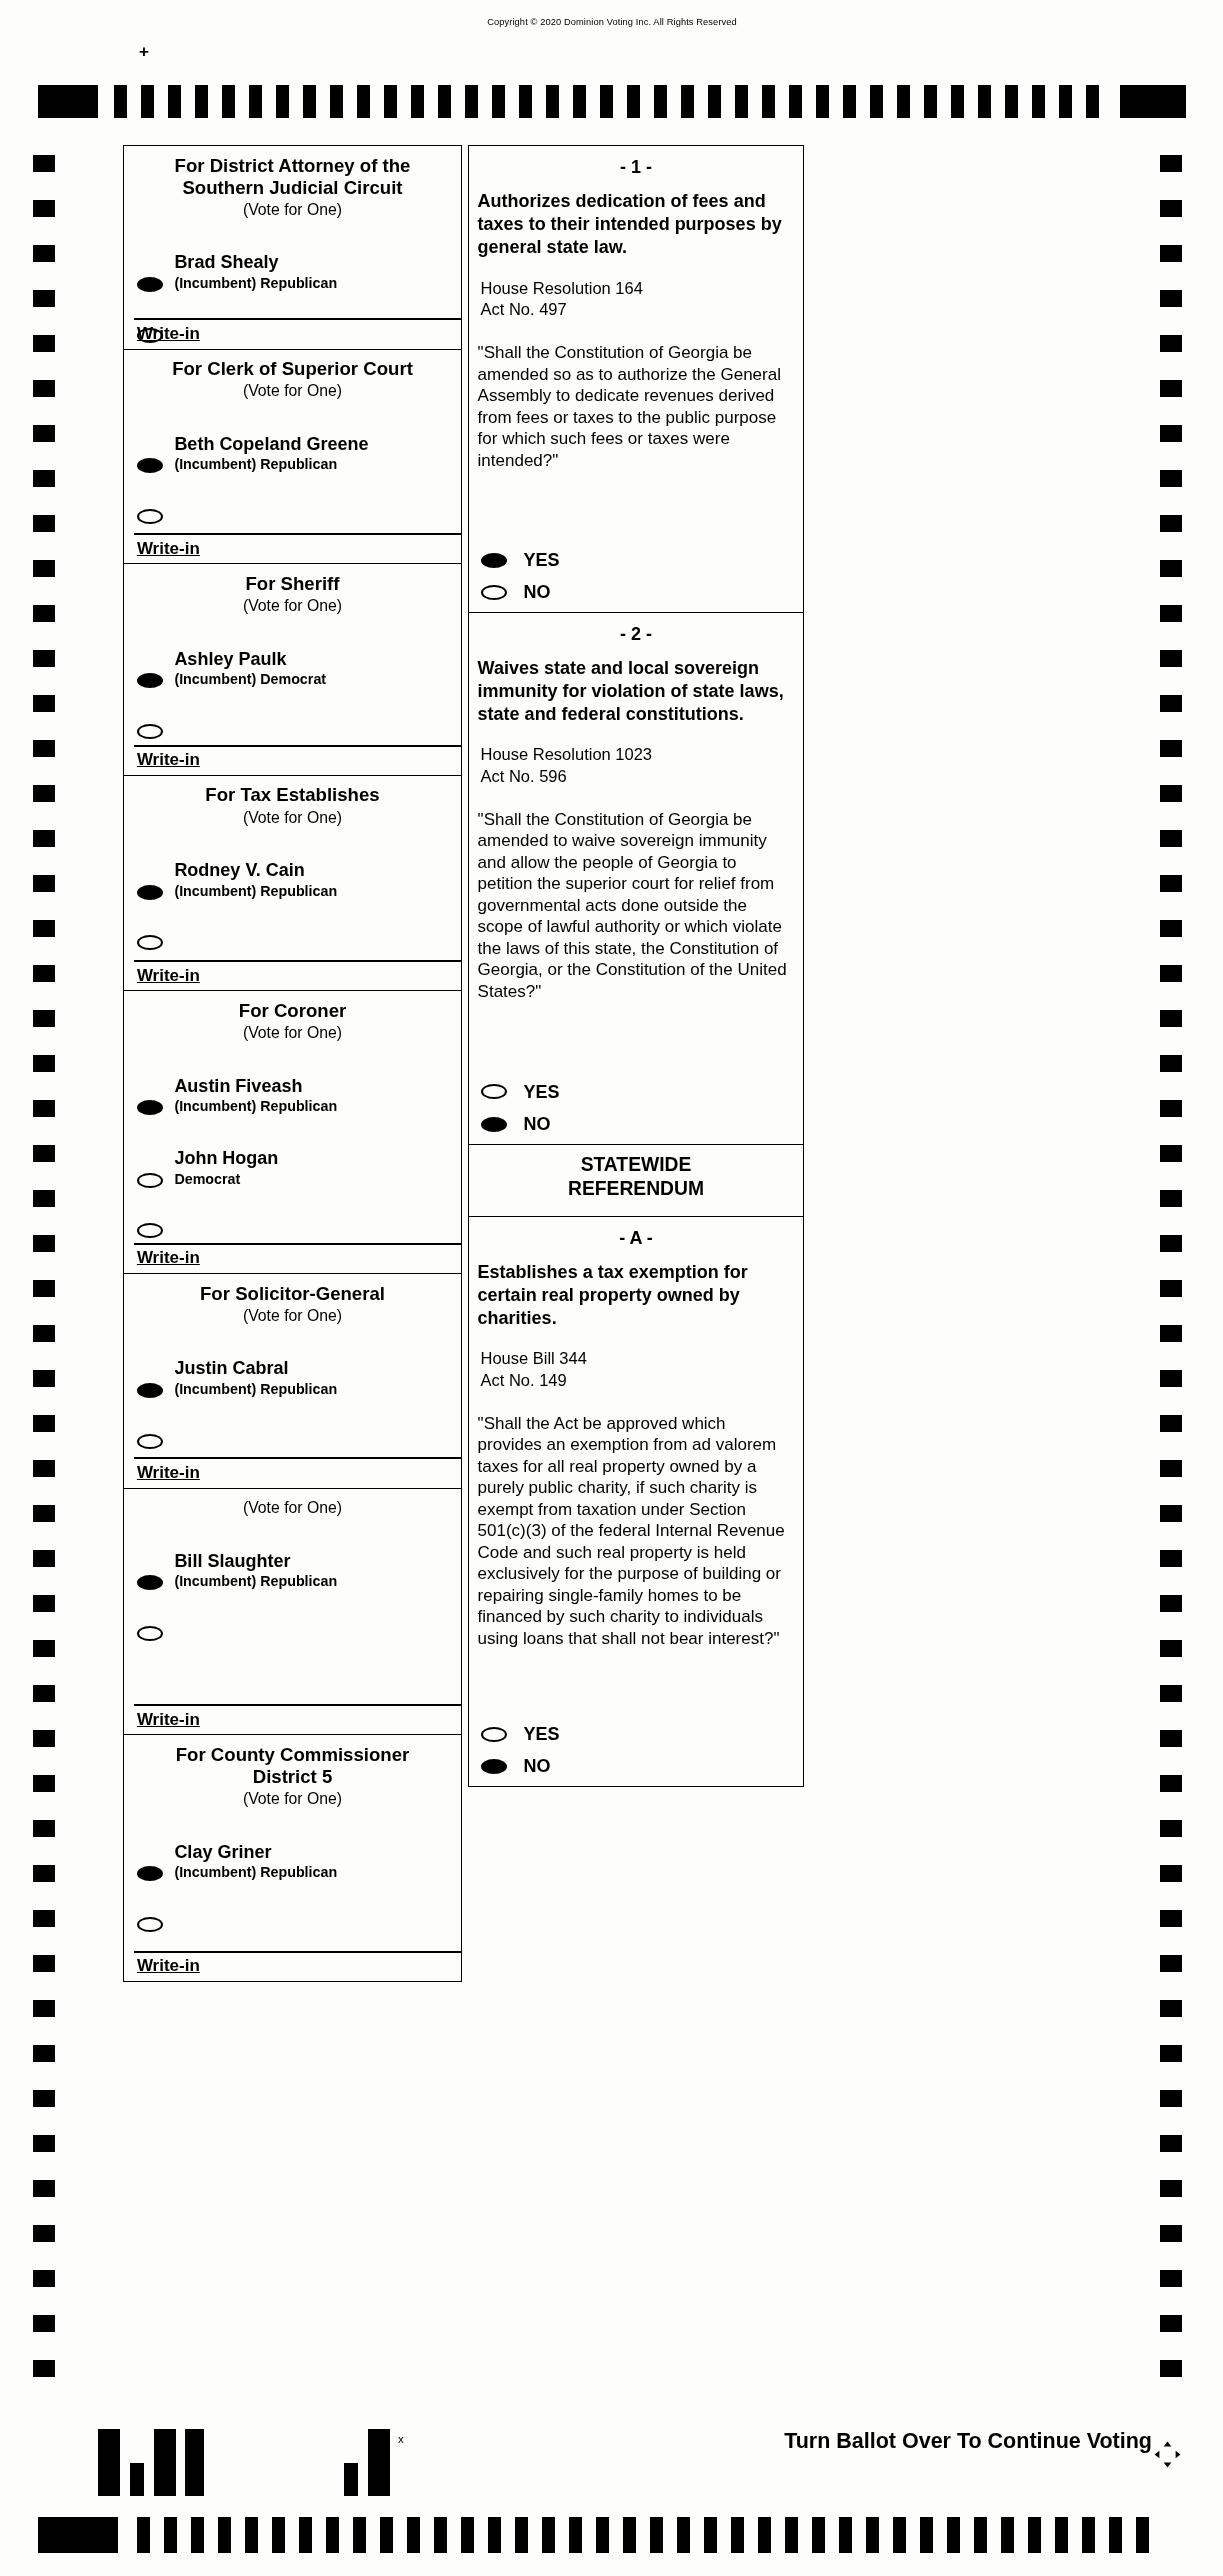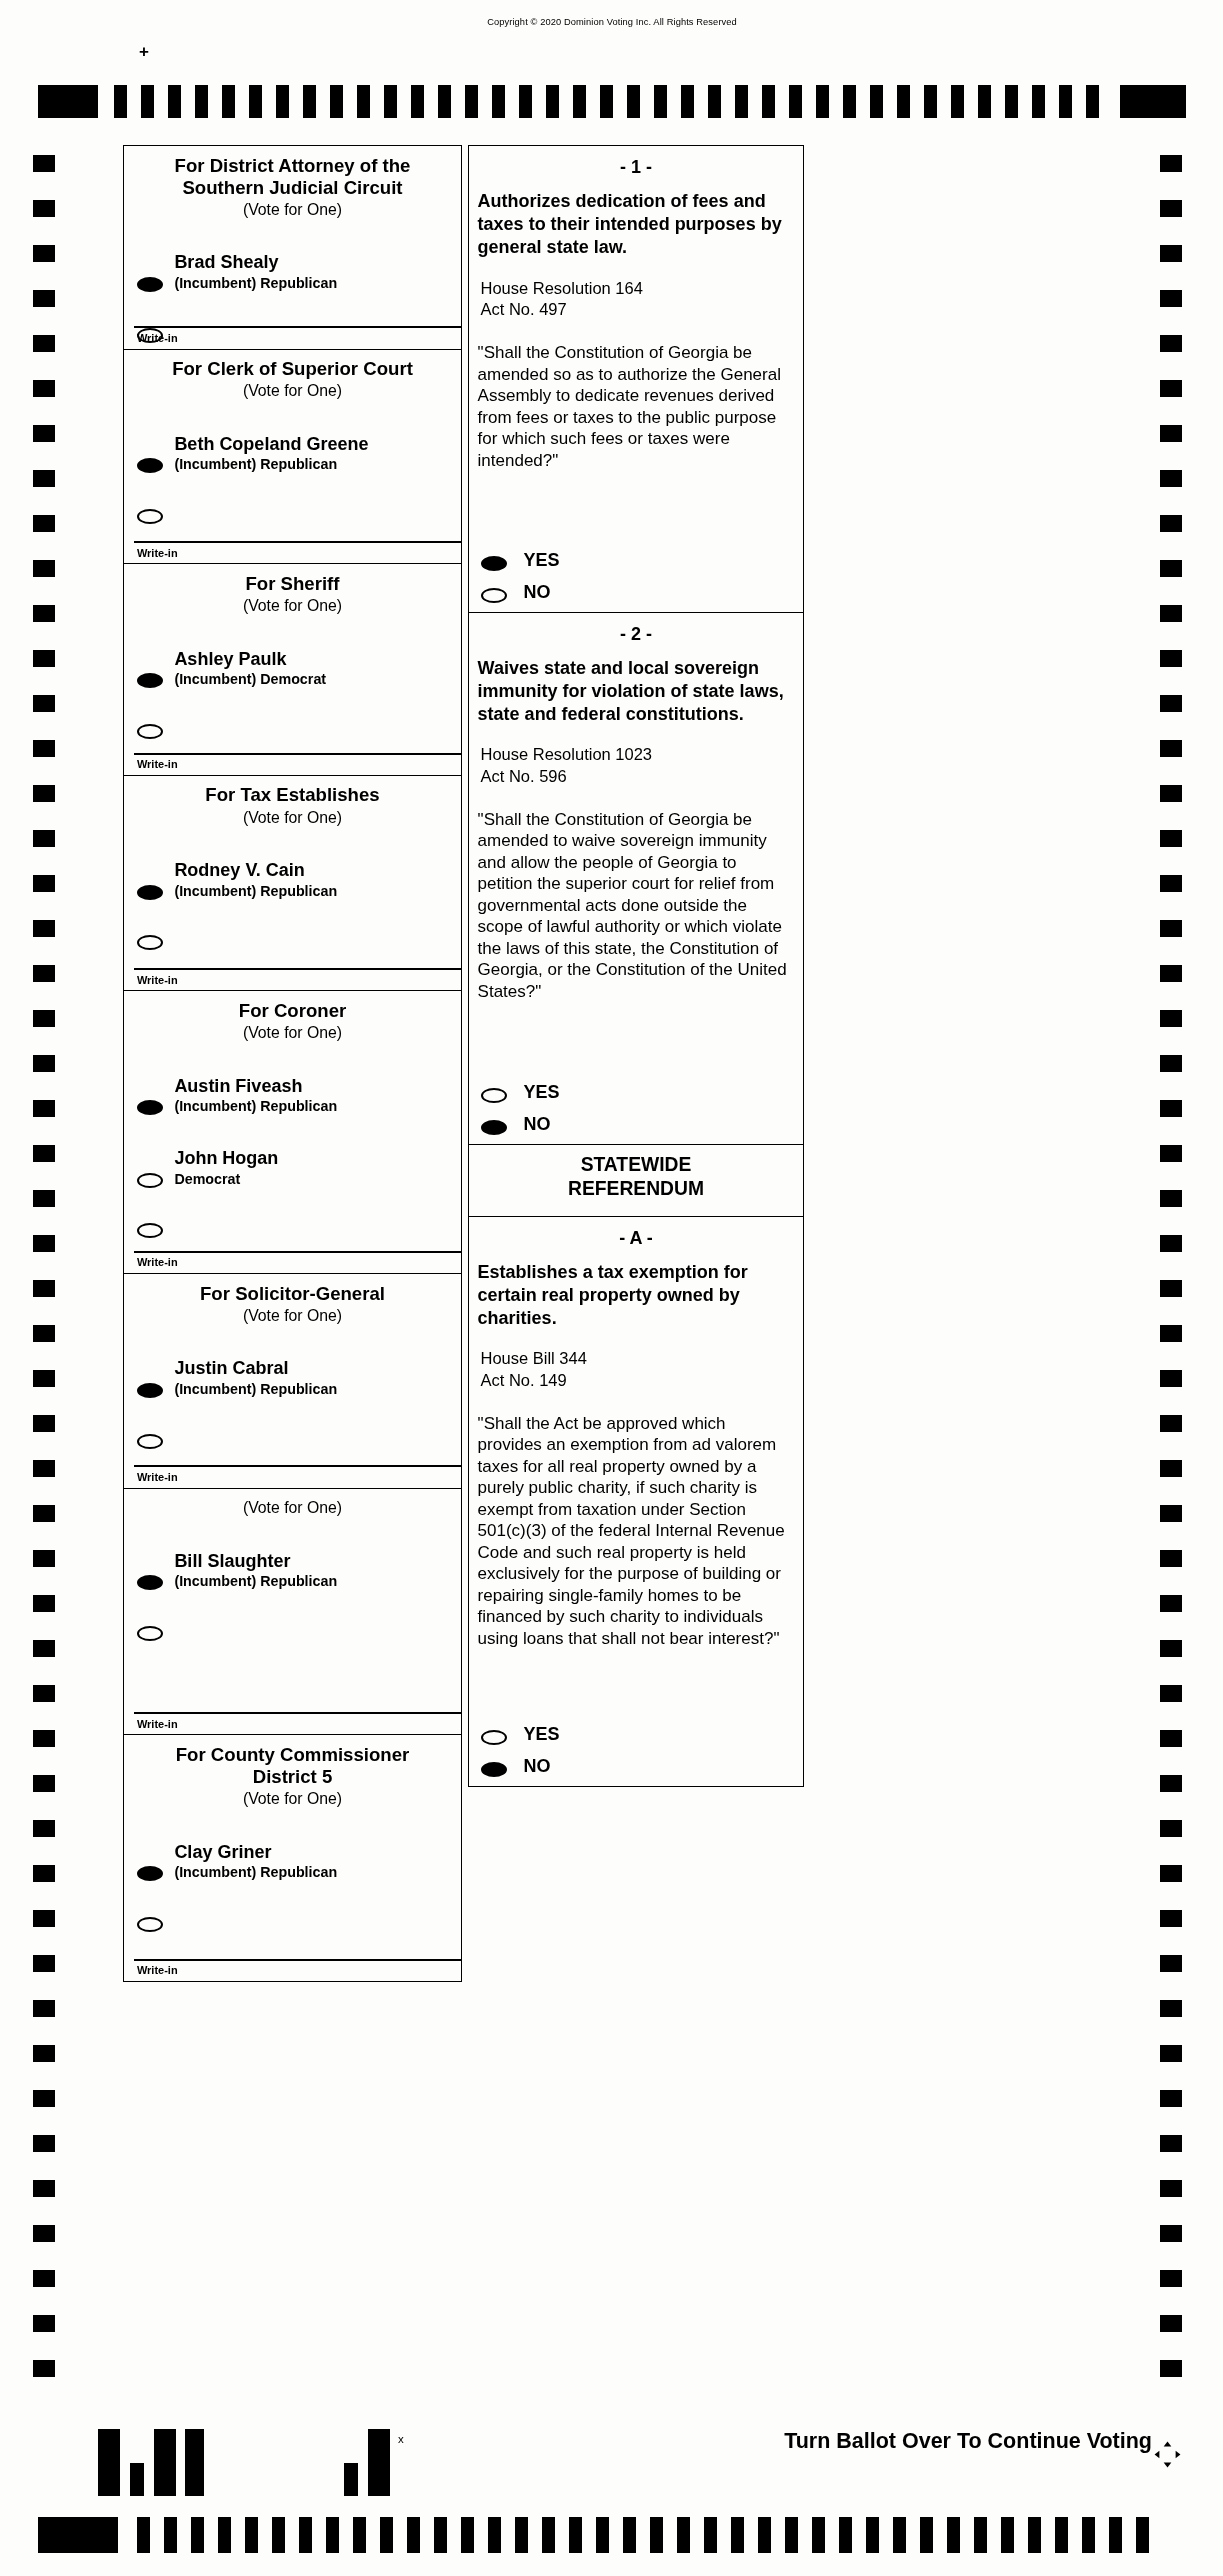--- a/index.html
+++ b/index.html
@@ -42,31 +42,31 @@
   .c-title { font-weight:bold; font-size:18.6px; line-height:22px; text-align:center; white-space:pre-line; }
   .c-instr { font-size:15.8px; line-height:18.6px; text-align:center; margin-top:2.1px; }
   .cand { display:flex; align-items:flex-end; margin-top:33px; padding-left:5.7px; }
   .oval { width:26px; height:15px; border:2.1px solid #000; border-radius:50%; background:#fdfdfb; flex:none; margin-top:2.9px; }
   .oval.filled { background:#000; }
   .cand-txt { margin-left:11.5px; }
   .cand-name { font-weight:bold; font-size:18px; line-height:21px; }
   .cand-detail { font-weight:bold; font-size:14.3px; line-height:17px; margin-top:1.4px; }
   .writein { position:absolute; left:7.2px; right:0; bottom:2.9px; }
   .wi-line { border-top:2.1px solid #000; margin-left:2.9px; }
-  .wi-label { font-weight:bold; font-size:11px; margin:3.6px 0 2.1px 5.7px; }
+  .wi-label { font-weight:bold; font-size:17px; margin:3.6px 0 2.1px 5.7px;text-decoration:underline; }
 
   
   .col-header { font-weight:bold; font-size:19.3px; line-height:24px; text-align:center; white-space:pre-line; padding-top:8.6px; }
   .measure { position:relative; padding:7.2px 8.6px 0 8.6px; }
   .m-num { text-align:center; font-weight:bold; font-size:18px; margin-top:4.3px; }
   .m-summary { font-weight:bold; font-size:18px; line-height:23px; margin-top:11.5px; }
   .m-ref { font-size:16.5px; line-height:21.5px; margin-top:18.6px; margin-left:2.9px; white-space:pre-line; }
   .m-question { font-size:17px; line-height:21.5px; margin-top:21.5px; }
   .yn-group { position:absolute; left:11.5px; right:8.6px; bottom:8.6px; }
-  .yn-row { display:flex; align-items:flex-end; margin-top:11.5px; }
+  .yn-row { display:flex; align-items:flex-start; margin-top:11.5px; }
   .yn-label { font-weight:bold; font-size:18px; margin-left:17px; }
 
   
   .barcode { position:absolute; left:0; top:2429px; width:501px; height:67px; }
   .bbar { position:absolute; bottom:0; background:#000; }
   .turn-over { position:absolute; top:2429px; right:72px; font-weight:bold; font-size:21.5px; }
   .compass { position:absolute; left:1154px; top:2441px; }
 </style>
 </head>
 <body>

